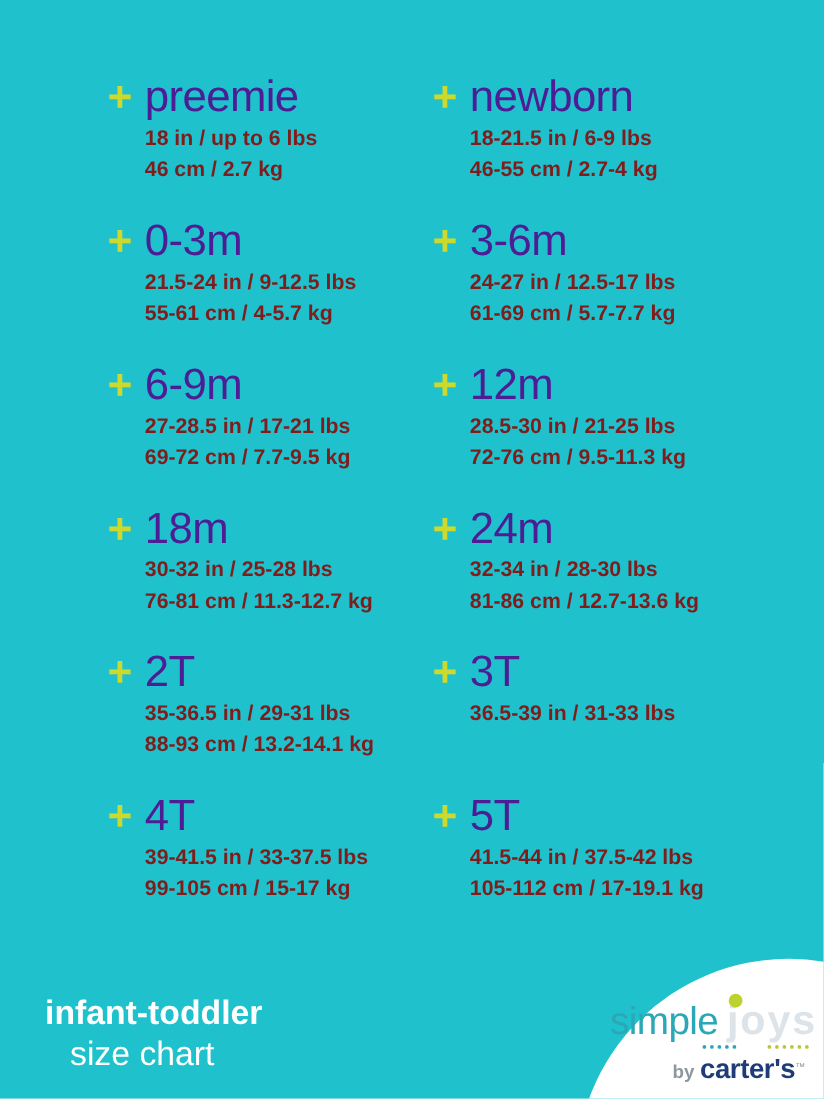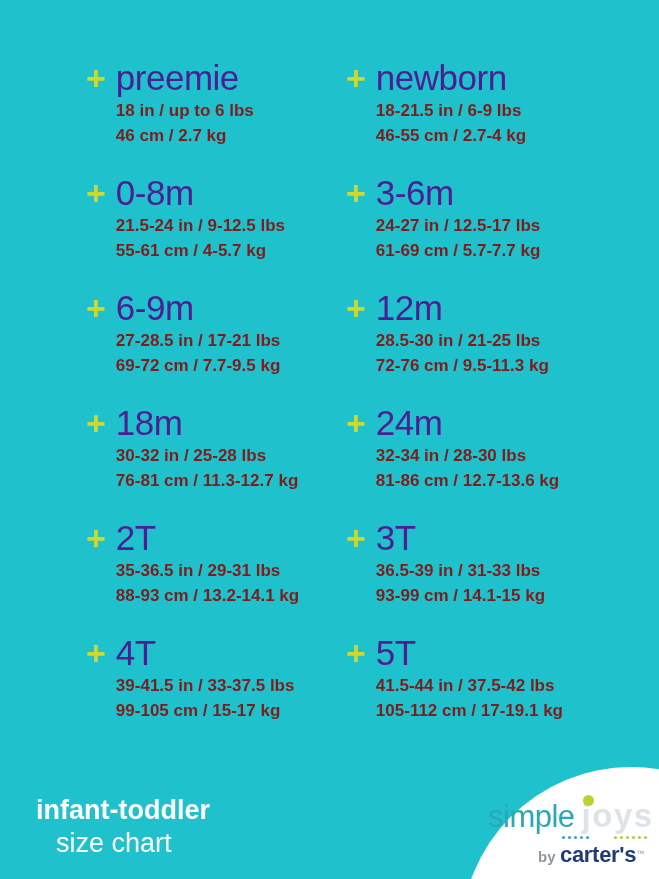--- a/index.html
+++ b/index.html
@@ -83,21 +83,21 @@
       <div class="entry-text">
         <div class="size-label">newborn</div>
         <div class="size-detail">18-21.5 in / 6-9 lbs</div>
         <div class="size-detail">46-55 cm / 2.7-4 kg</div>
       </div>
     </div>
 
     <div class="entry">
       <span class="plus">+</span>
       <div class="entry-text">
-        <div class="size-label">0-8m</div>
+        <div class="size-label">0-3m</div>
         <div class="size-detail">21.5-24 in / 9-12.5 lbs</div>
         <div class="size-detail">55-61 cm / 4-5.7 kg</div>
       </div>
     </div>
 
     <div class="entry">
       <span class="plus">+</span>
       <div class="entry-text">
         <div class="size-label">3-6m</div>
         <div class="size-detail">24-27 in / 12.5-17 lbs</div>
@@ -148,21 +148,20 @@
         <div class="size-detail">35-36.5 in / 29-31 lbs</div>
         <div class="size-detail">88-93 cm / 13.2-14.1 kg</div>
       </div>
     </div>
 
     <div class="entry">
       <span class="plus">+</span>
       <div class="entry-text">
         <div class="size-label">3T</div>
         <div class="size-detail">36.5-39 in / 31-33 lbs</div>
-        <div class="size-detail">93-99 cm / 14.1-15 kg</div>
       </div>
     </div>
 
     <div class="entry">
       <span class="plus">+</span>
       <div class="entry-text">
         <div class="size-label">4T</div>
         <div class="size-detail">39-41.5 in / 33-37.5 lbs</div>
         <div class="size-detail">99-105 cm / 15-17 kg</div>
       </div>

